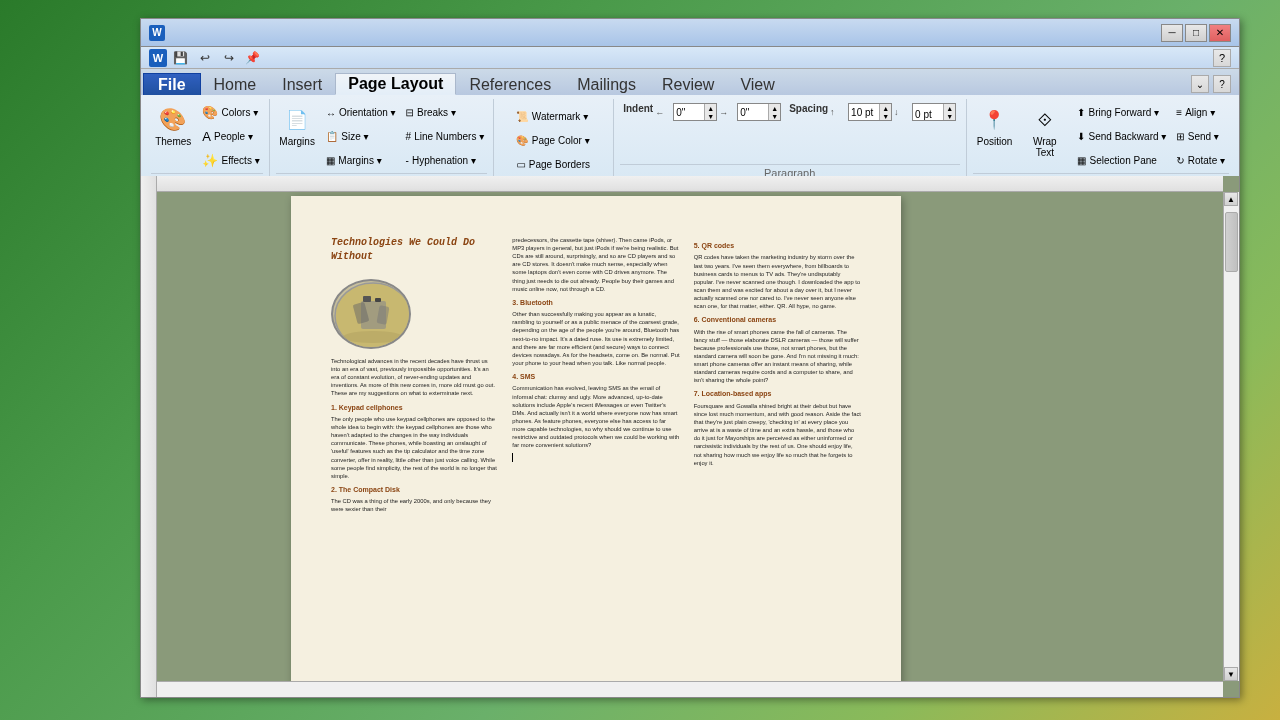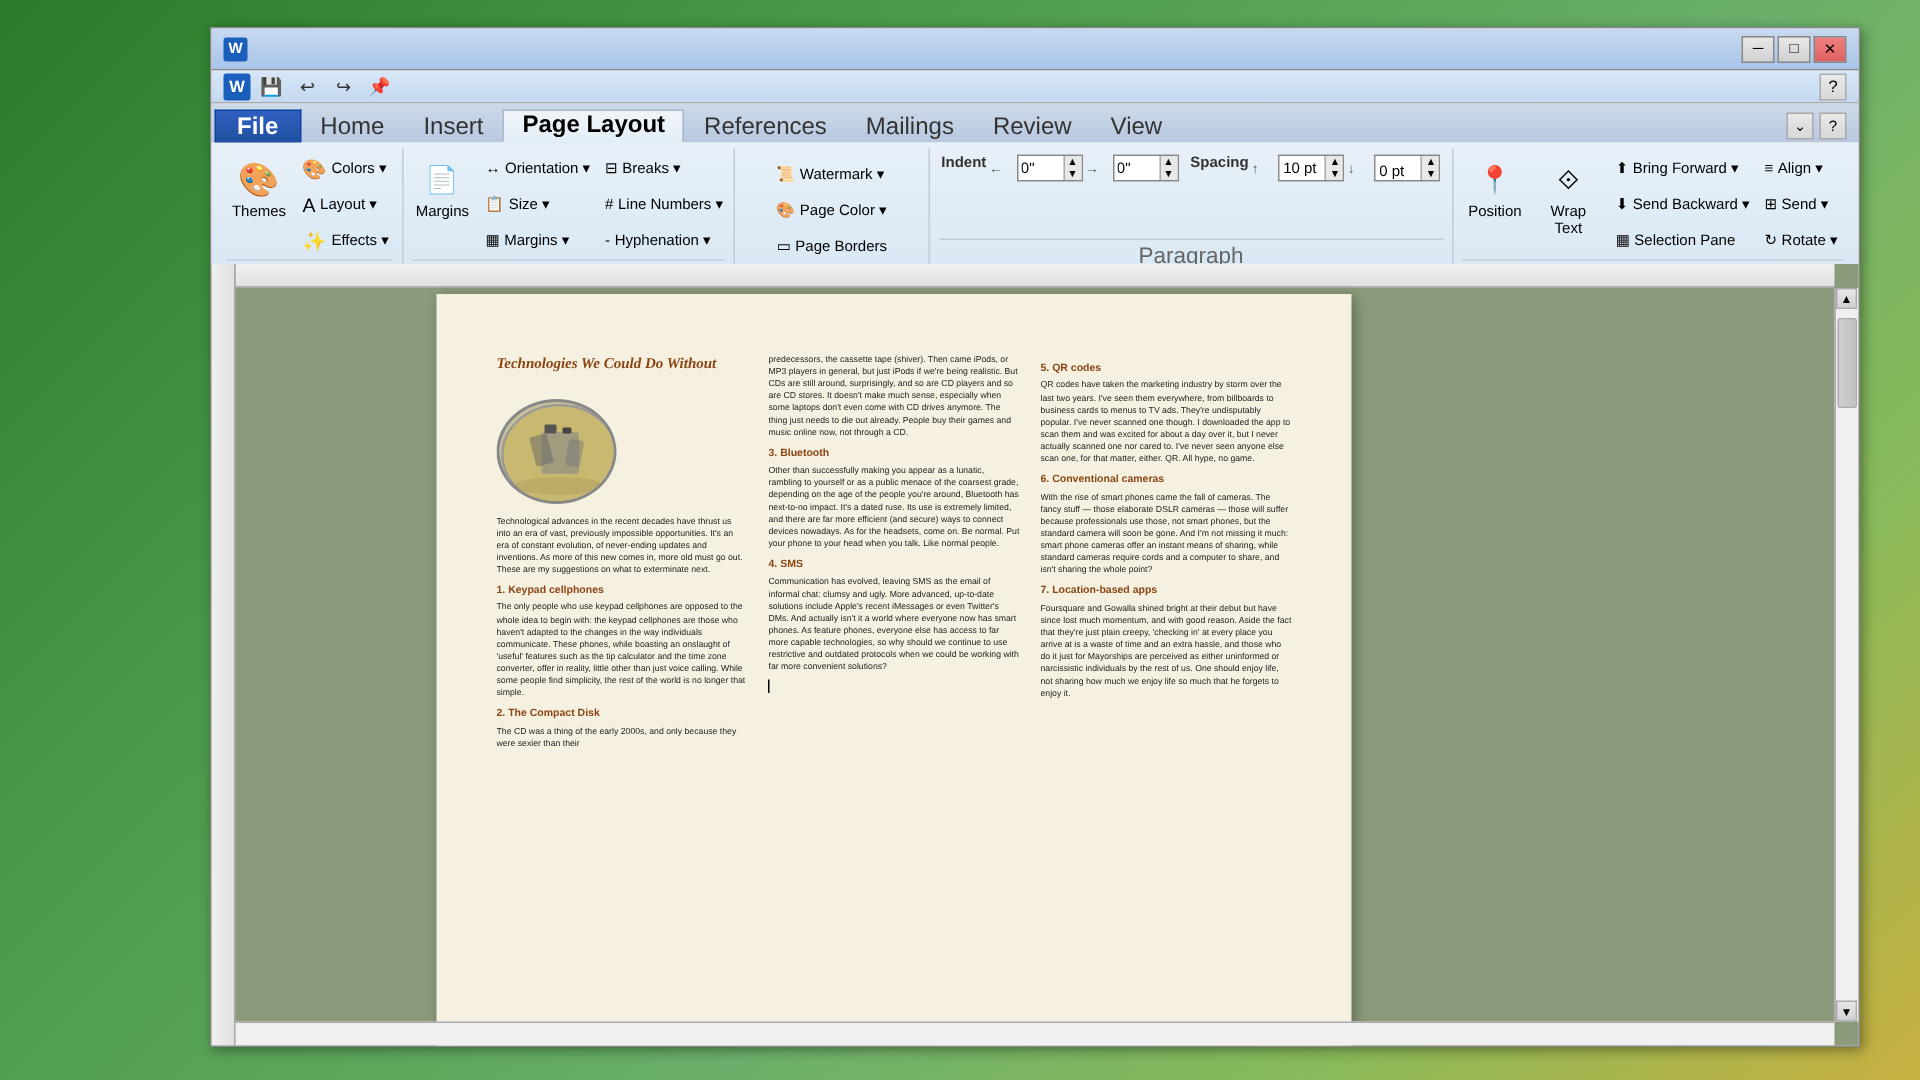--- a/index.html
+++ b/index.html
@@ -149,21 +149,21 @@
     .ribbon-group:last-child { border-right: none; }
 
     .ribbon-group-content {
       display: flex;
       align-items: flex-start;
       gap: 2px;
       flex: 1;
     }
 
     .ribbon-group-label {
-      font-size: 15px;
+      font-size: 11px;
       color: #666;
       margin-top: 2px;
       text-align: center;
       border-top: 1px solid #c0ccd8;
       width: 100%;
       padding-top: 2px;
     }
 
     .big-btn {
       display: flex;
@@ -361,21 +361,21 @@
 
     .doc-col {
       flex: 1;
       font-size: 6.5px;
       line-height: 1.35;
       color: #222;
       overflow: hidden;
     }
 
     .doc-title {
-      font-family: Liberation Serif, serif;
+      font-family: Liberation Mono, monospace;
       font-size: 10px;
       font-weight: bold;
       color: #8b4513;
       margin-bottom: 16px;
       font-style: italic;
     }
 
     .trash-circle {
       width: 80px;
       height: 70px;
@@ -481,21 +481,21 @@
           <div class="btn-icon">🎨</div>
           <div class="btn-label">Themes</div>
         </div>
         <div class="small-btn-row">
           <div class="small-btn">
             <span class="s-icon">🎨</span>
             <span>Colors ▾</span>
           </div>
           <div class="small-btn">
             <span class="s-icon">A</span>
-            <span>Layout ▾</span>
+            <span>People ▾</span>
           </div>
           <div class="small-btn">
             <span class="s-icon">✨</span>
             <span>Effects ▾</span>
           </div>
         </div>
       </div>
       <div class="ribbon-group-label">Themes</div>
     </div>
 

